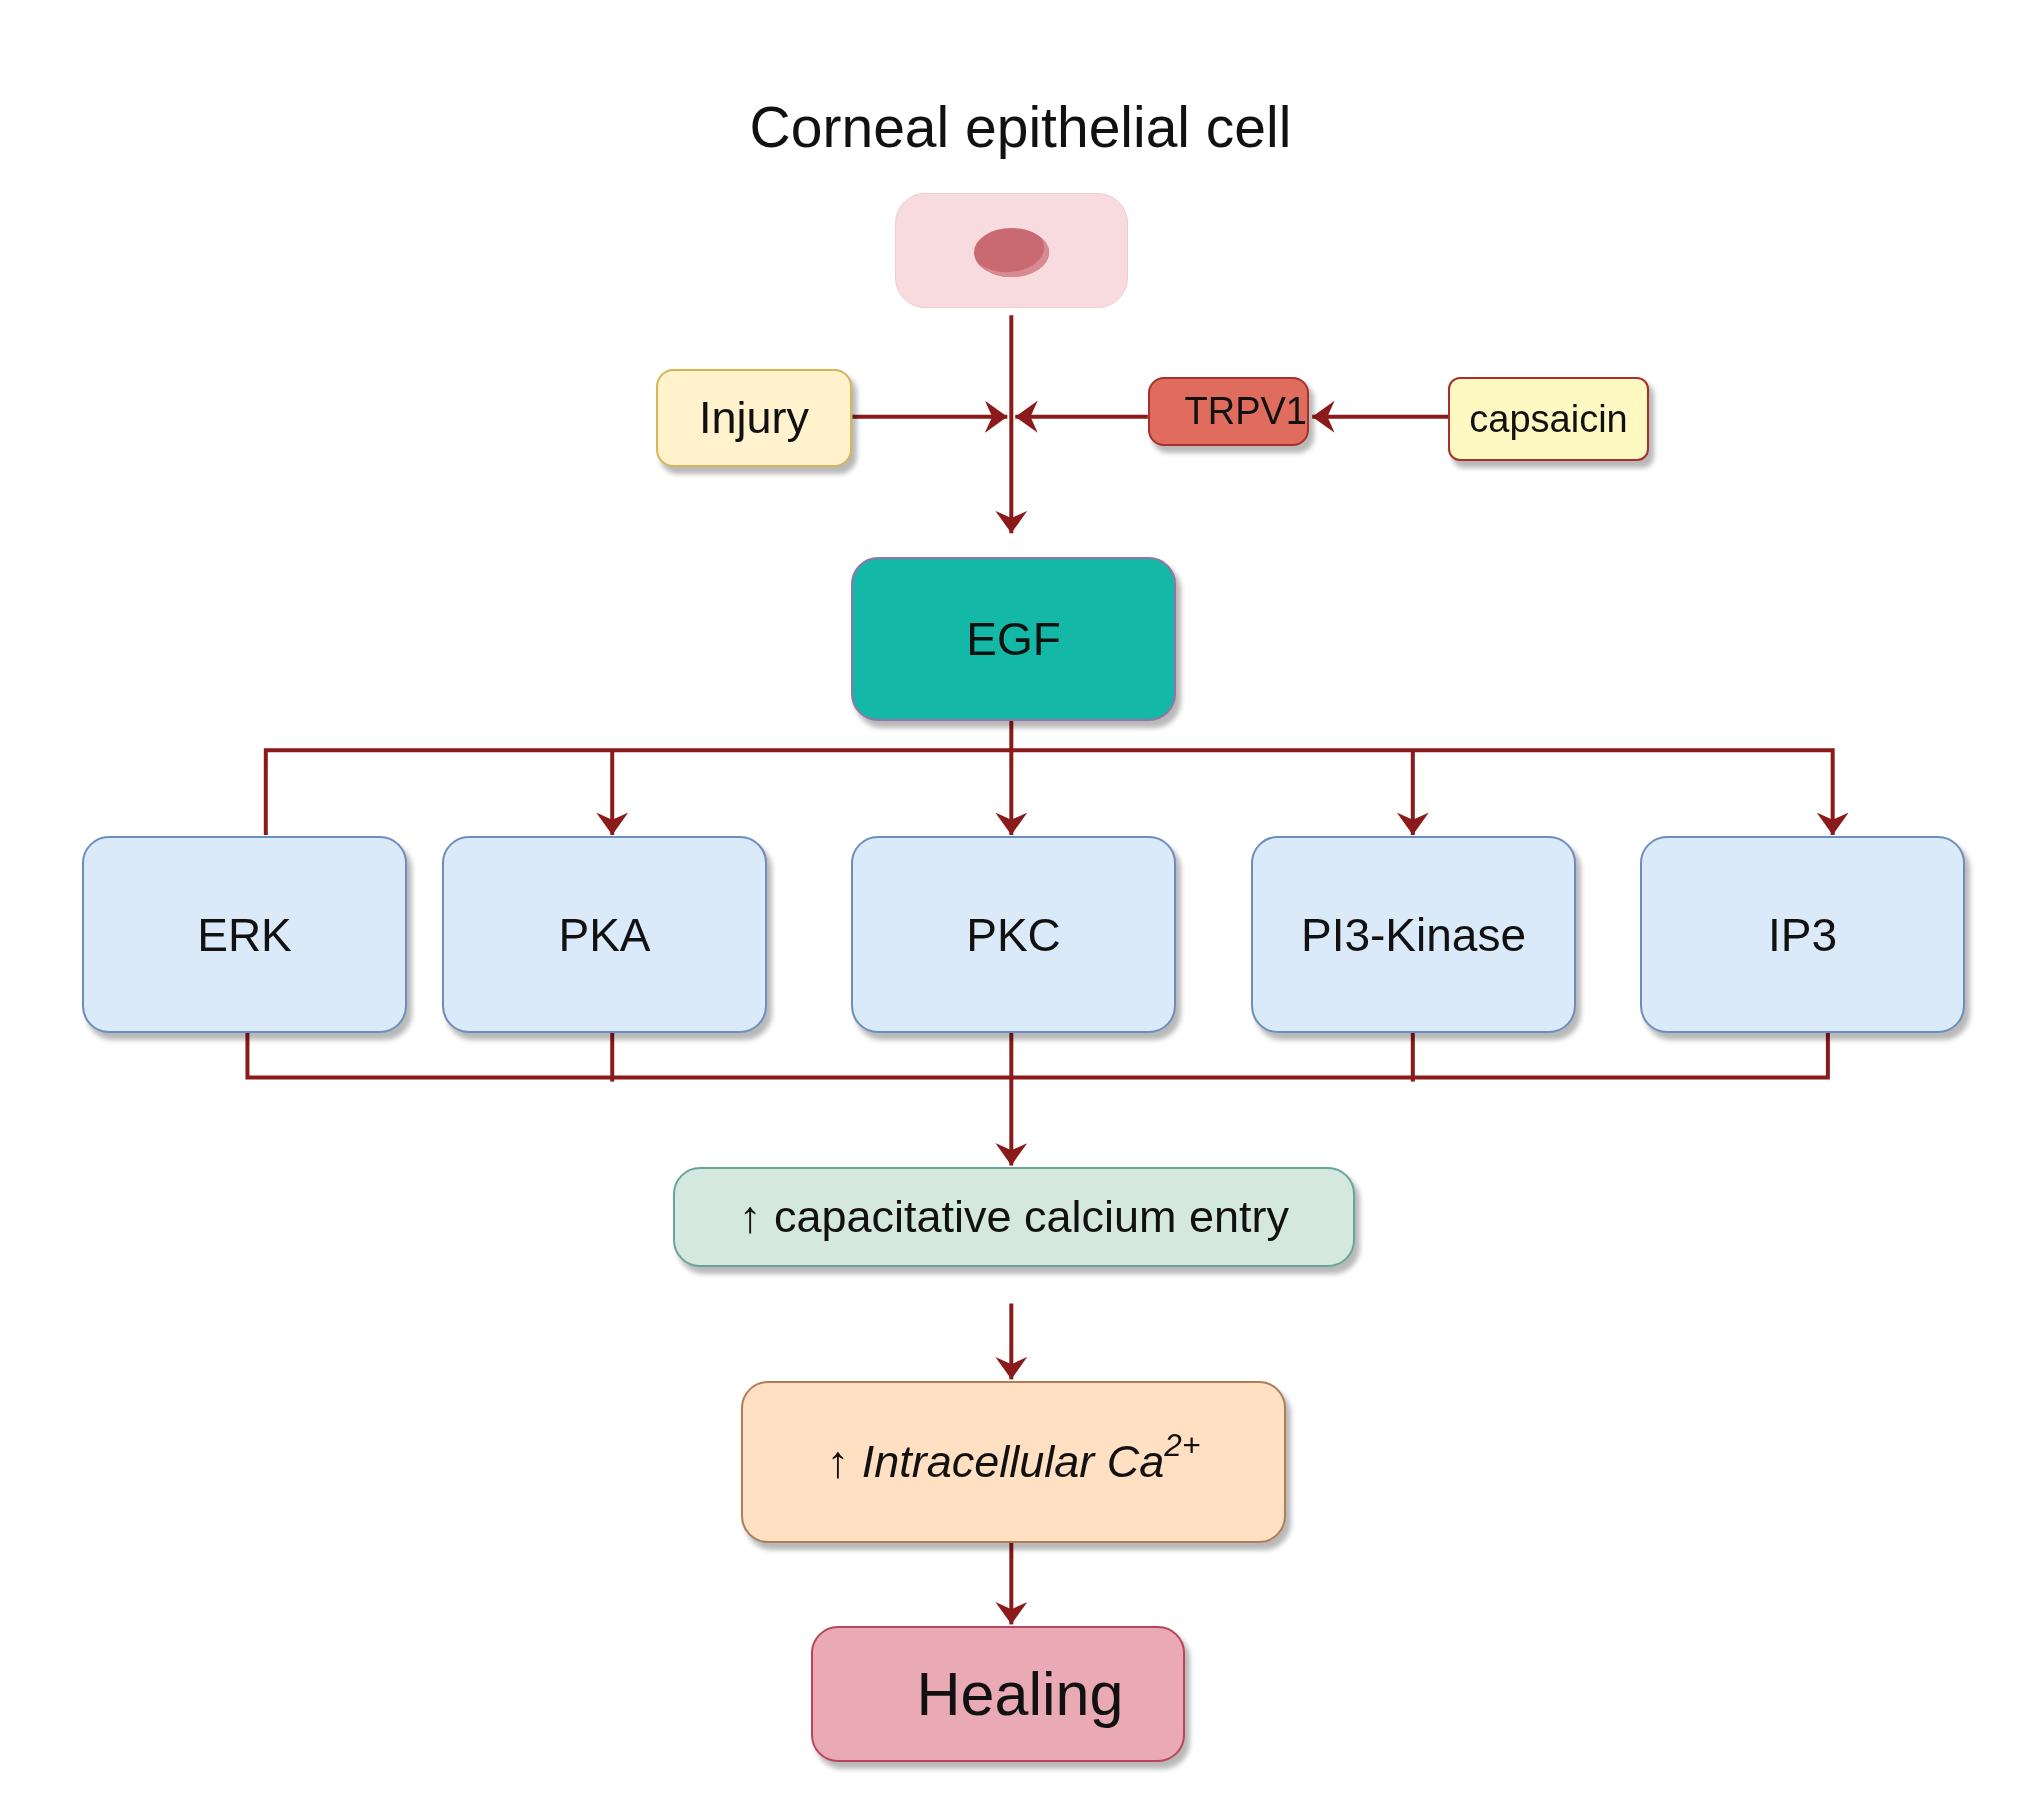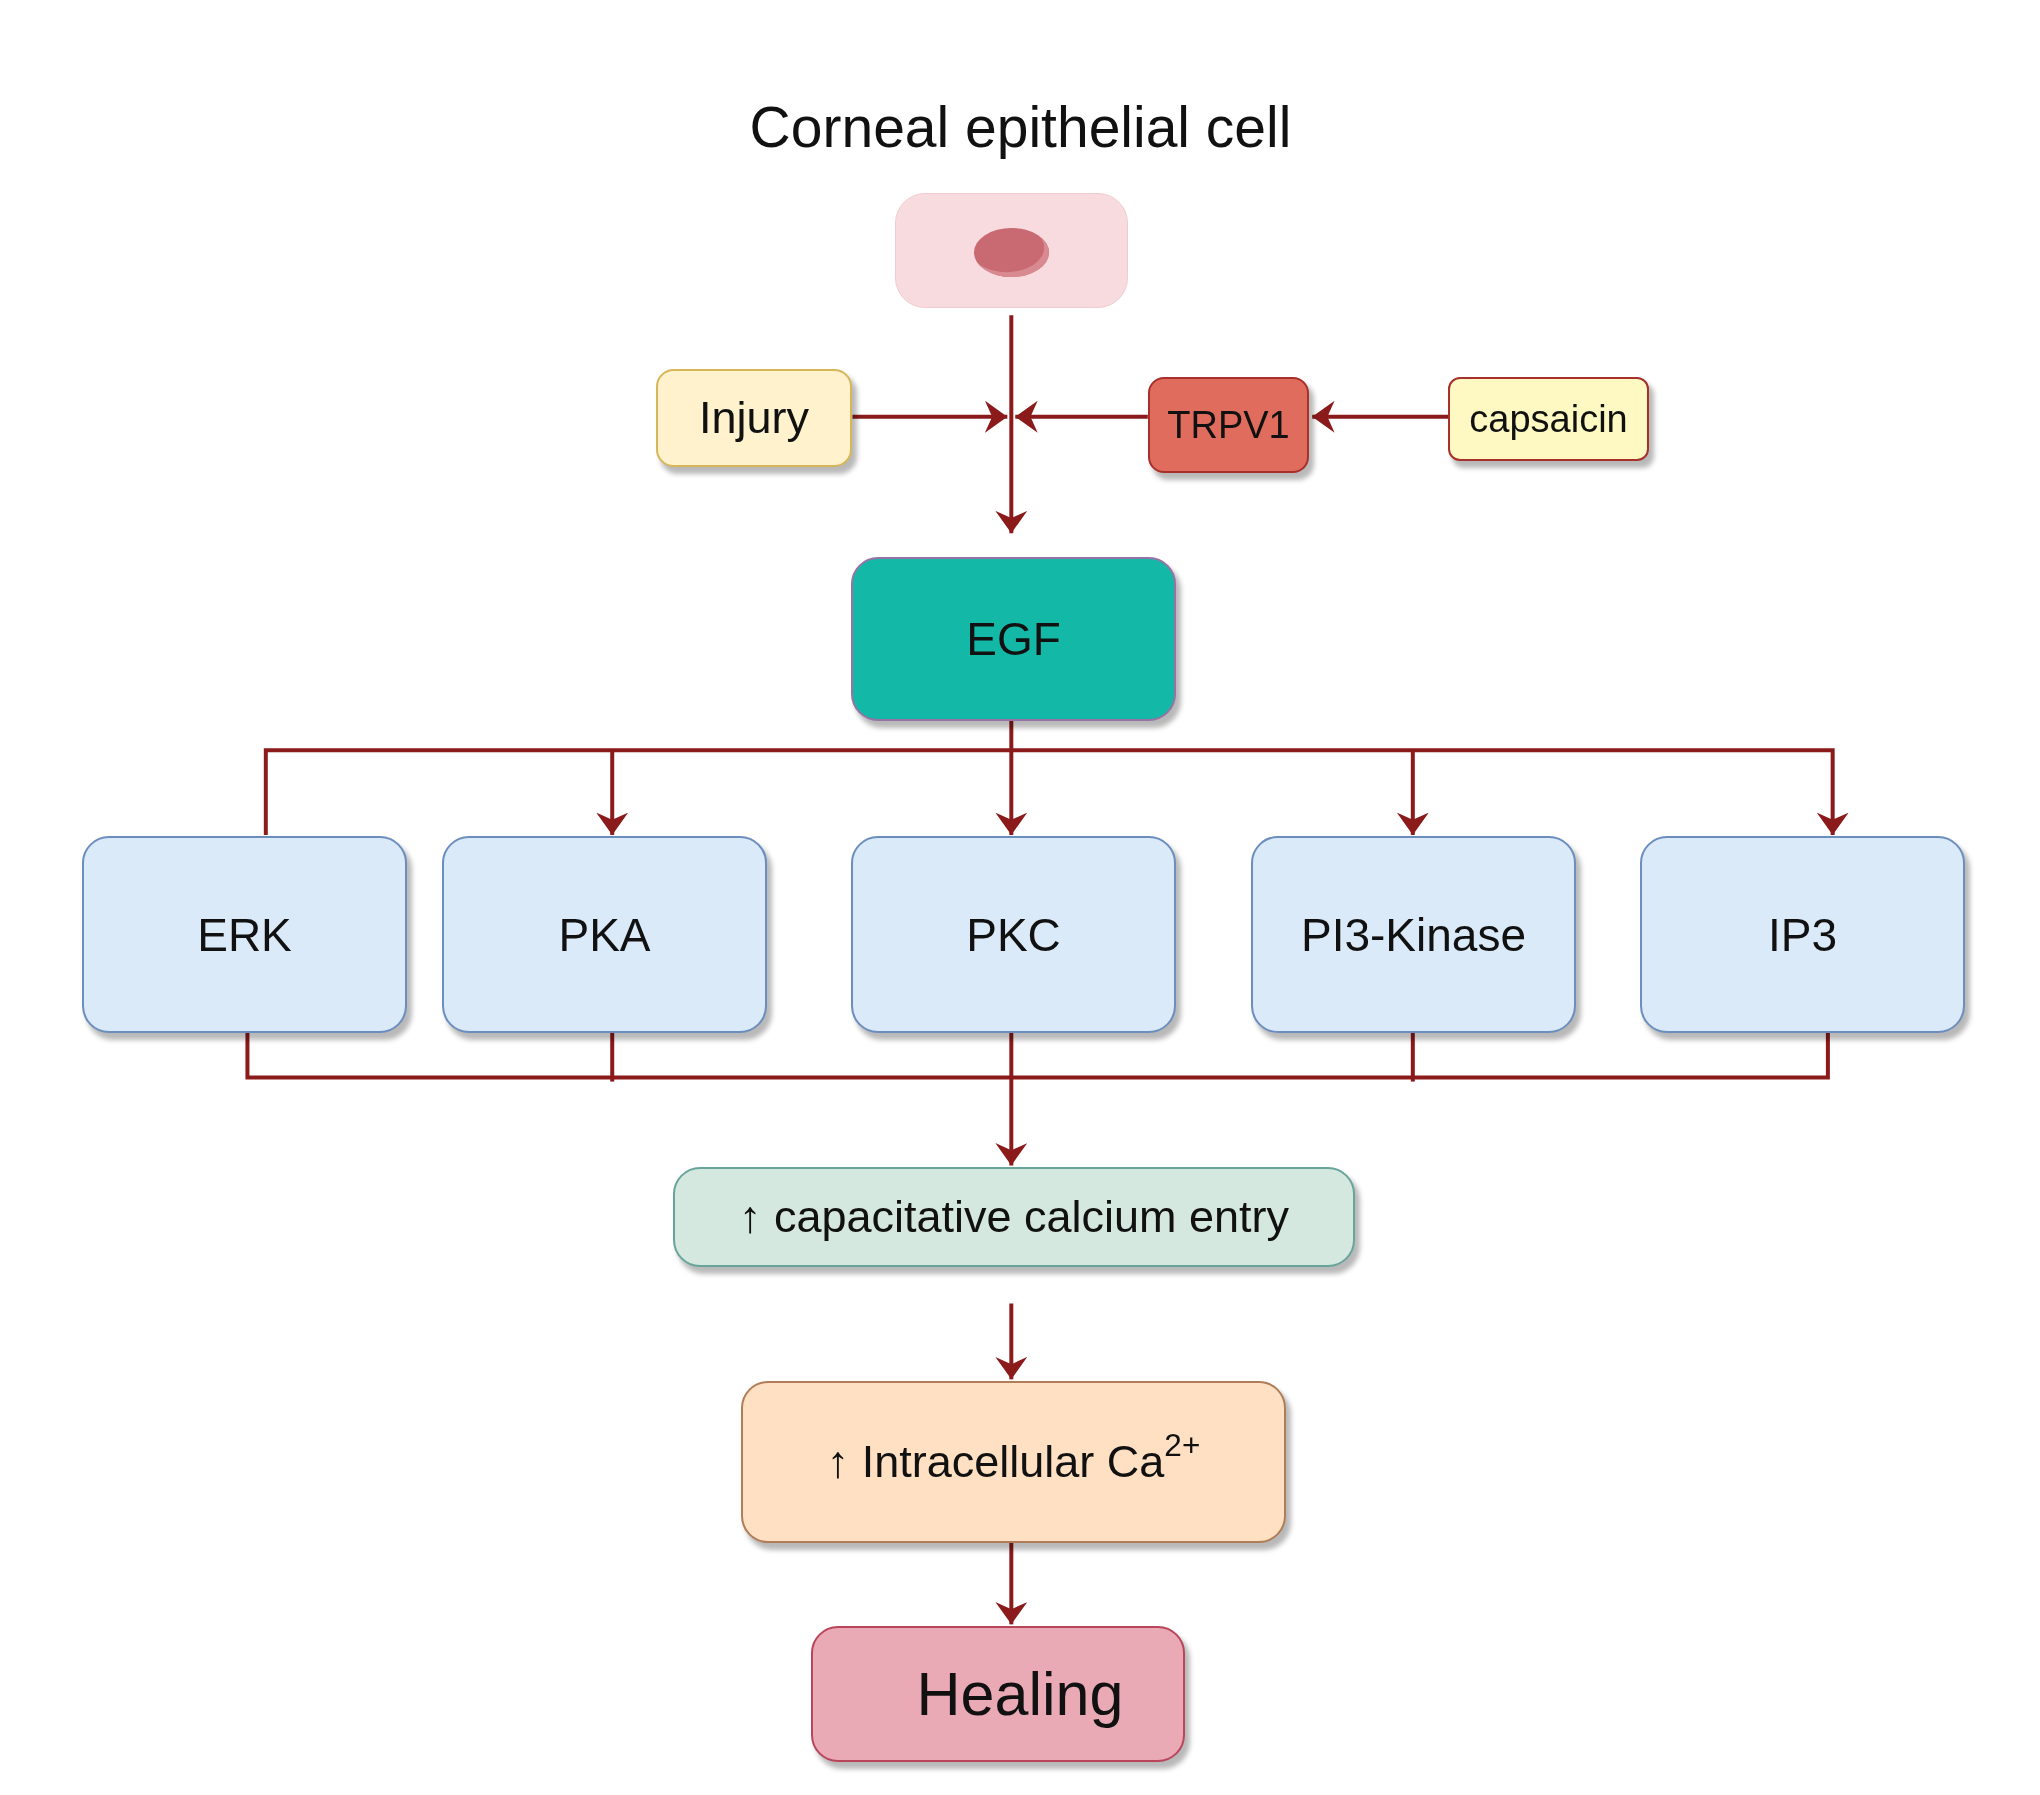--- a/index.html
+++ b/index.html
@@ -12,32 +12,32 @@
           display:flex; align-items:center; justify-content:center;
           border:2.4px solid; box-shadow:4.8px 6.4px 4.8px rgba(0,0,0,0.28);
           text-align:center; }
   .node span { display:inline-block; }
   .cell { position:absolute; left:895px; top:193px; width:231px; height:113px;
           background:#f7dbde; border:1.6px solid #f2cbd0; border-radius:30px; }
   .nucleus { position:absolute; left:78px; top:34px; width:75px; height:49px;
              border-radius:50%; background:#c96a72; box-shadow:inset -4.8px -4.8px 0 #d98a90; }
   .injury { left:656px; top:369px; width:196px; height:98px;
             background:#fff2cc; border-color:#d6b656; border-radius:17.6px; font-size:45px; }
-  .trpv1 { left:1148px; top:377px; width:161px; height:96px;
-           background:#e06c5d; border-color:#a8302b; border-radius:16px; font-size:38px; }
+  .trpv1 { left:1148px; top:377px; width:161px; height:69px;
+           background:#e06c5d; border-color:#a8302b; border-radius:16px; font-size:38px;justify-content:flex-end; }
   .capsaicin { left:1448px; top:377px; width:201px; height:84px;
                background:#fef9c3; border-color:#a8302b; border-radius:12px; font-size:38px; }
   .egf { left:851px; top:557px; width:325px; height:164px;
          background:#14b8a6; border-color:#9673a6; font-size:46px; }
   .kin { top:836px; width:325px; height:197px; background:#dbeaf9;
          border-color:#6c8ebf; font-size:46px; }
   .calc-entry { left:673px; top:1167px; width:682px; height:100px;
                 background:#d5e8e0; border-color:#67a59b; font-size:45px; }
   .intra { left:741px; top:1381px; width:545px; height:162px;
-           background:#ffe0c2; border-color:#b07d58; font-size:45px; }
+           background:#ffe0c2; border-color:#b07d58; font-size:45px;font-style:italic; }
   .healing { left:811px; top:1626px; width:374px; height:136px;
              background:#eaaab5; border-color:#b8455a; font-size:61px;padding-left:44px; }
   sup { font-size:0.7em; position:relative; top:-0.15em; vertical-align:super; line-height:0; }
 </style>
 </head>
 <body>
 
 <svg id="edges" xmlns="http://www.w3.org/2000/svg" viewBox="0 0 2557 2250" width="2041" height="1796">
   <defs>
     <marker id="ah" markerWidth="10" markerHeight="12" refX="9" refY="6" orient="auto" markerUnits="userSpaceOnUse" viewBox="0 0 10 12">

